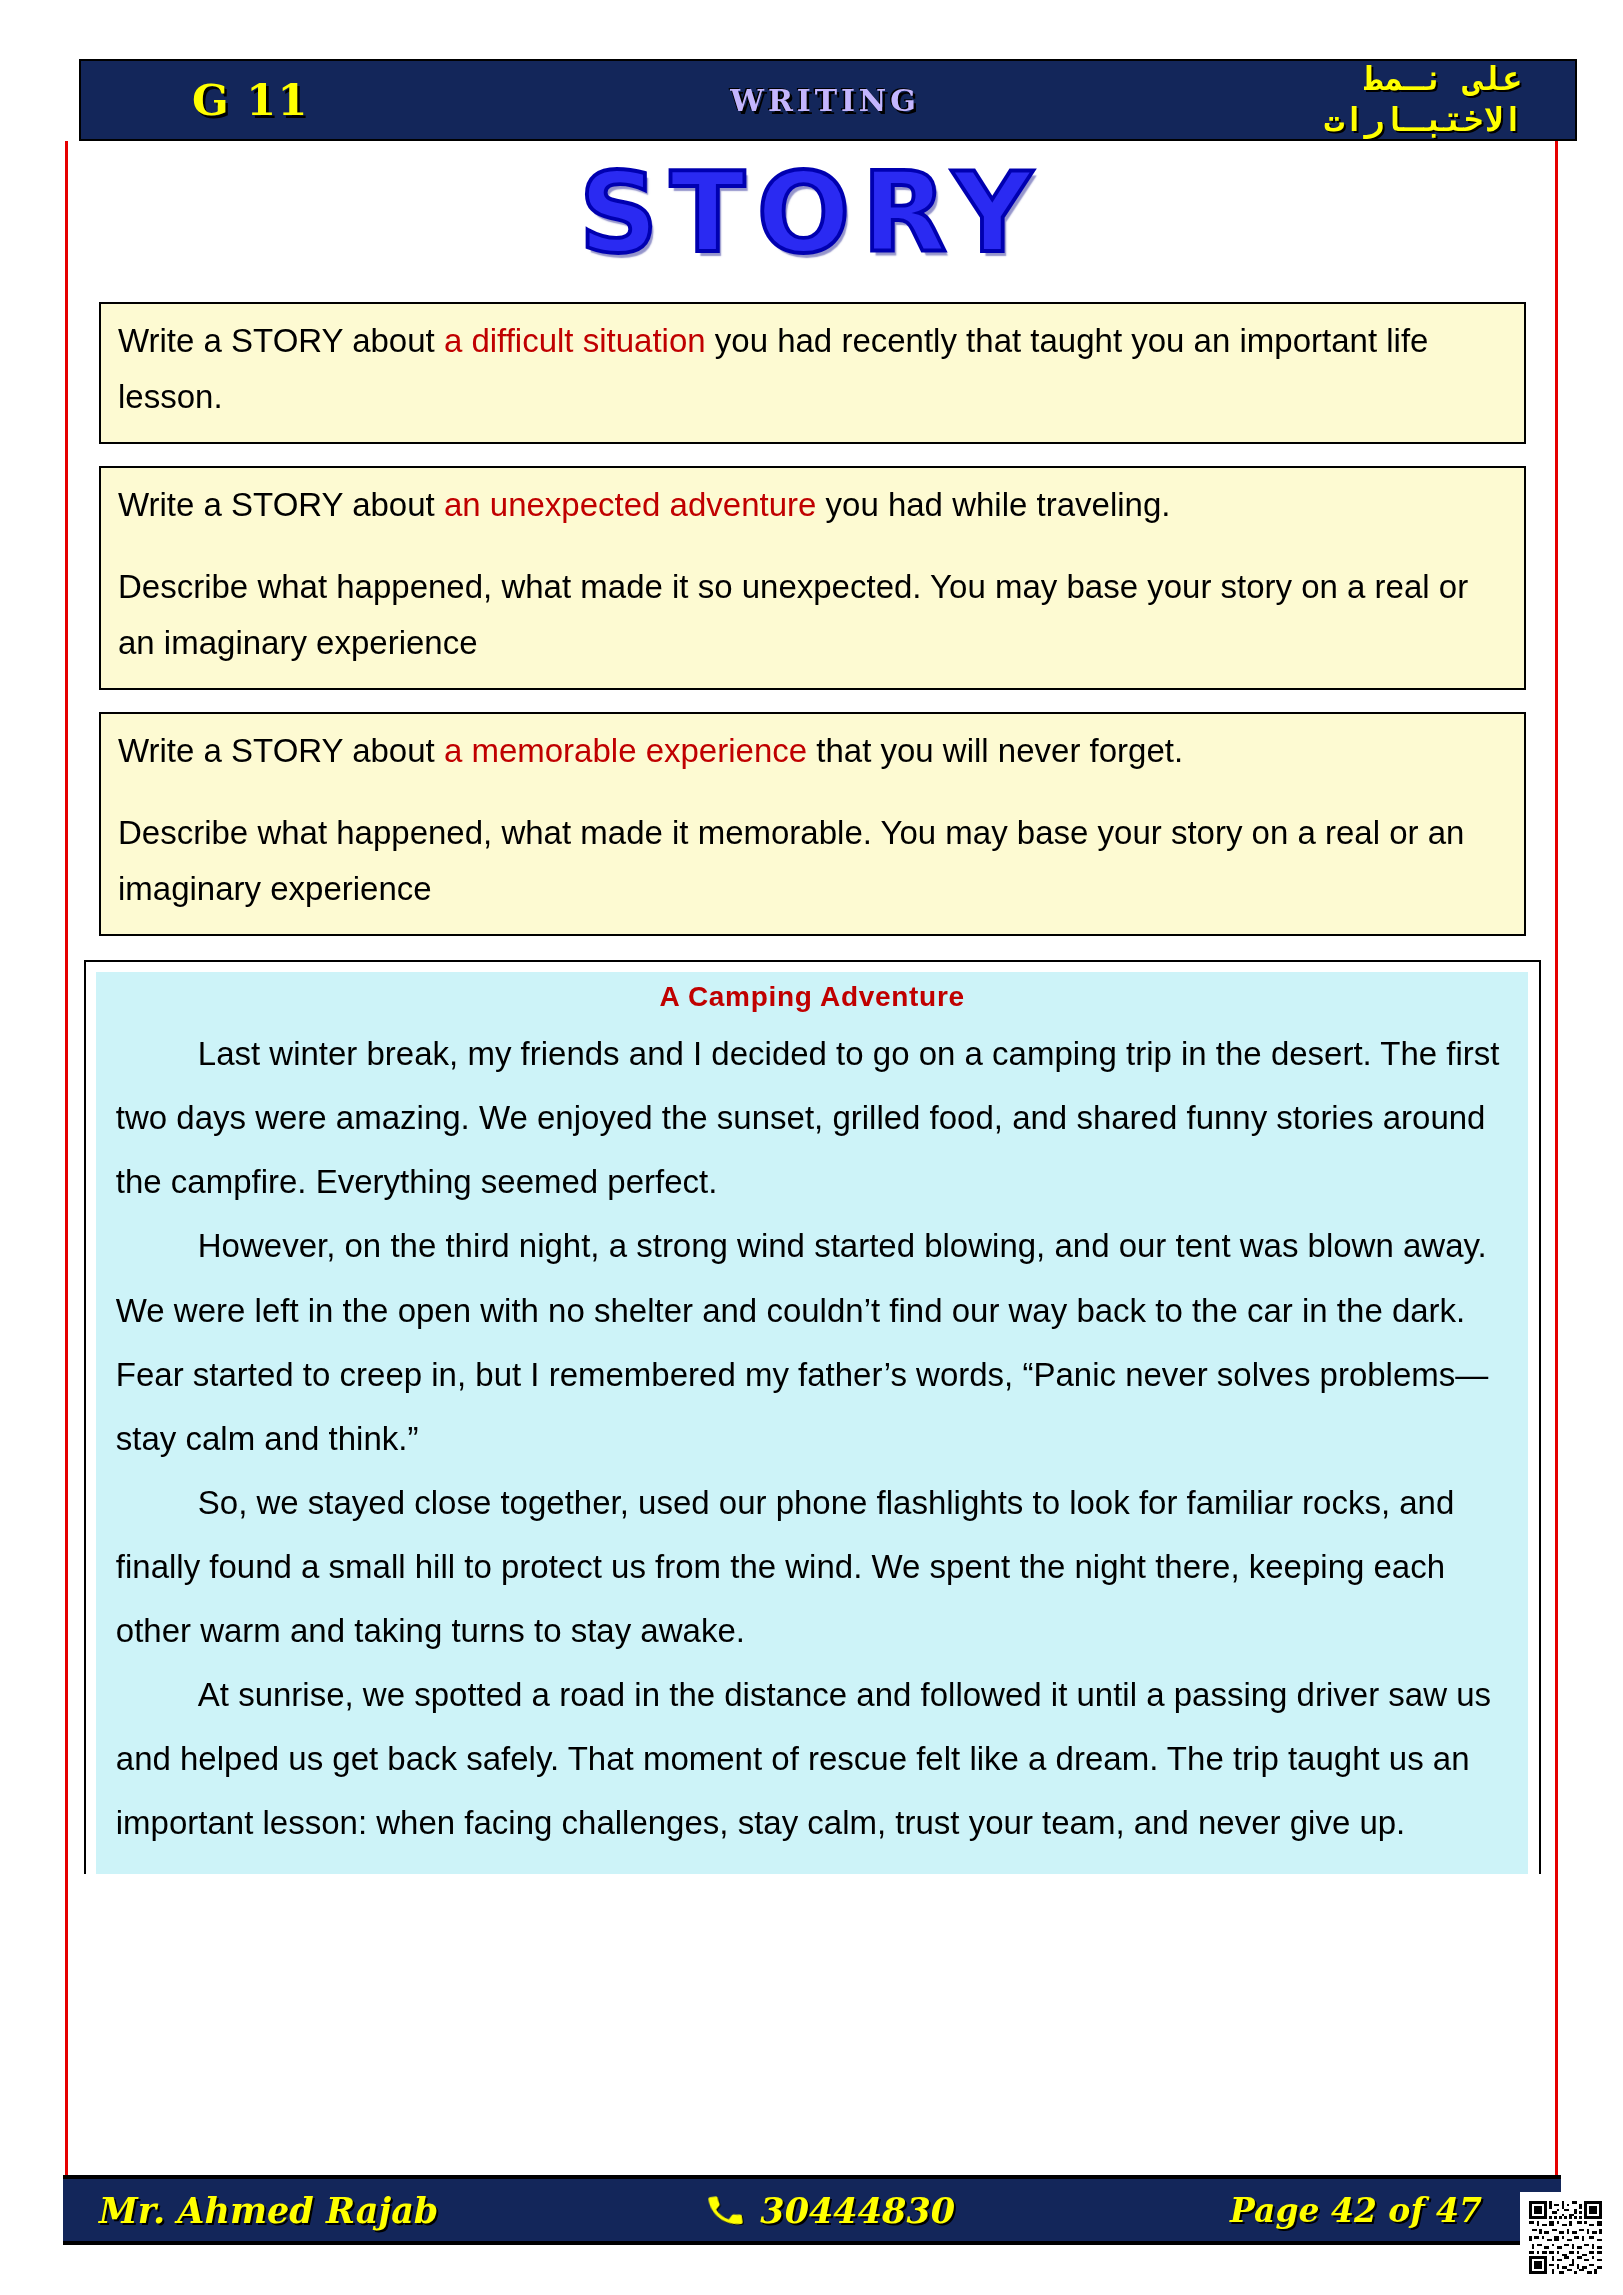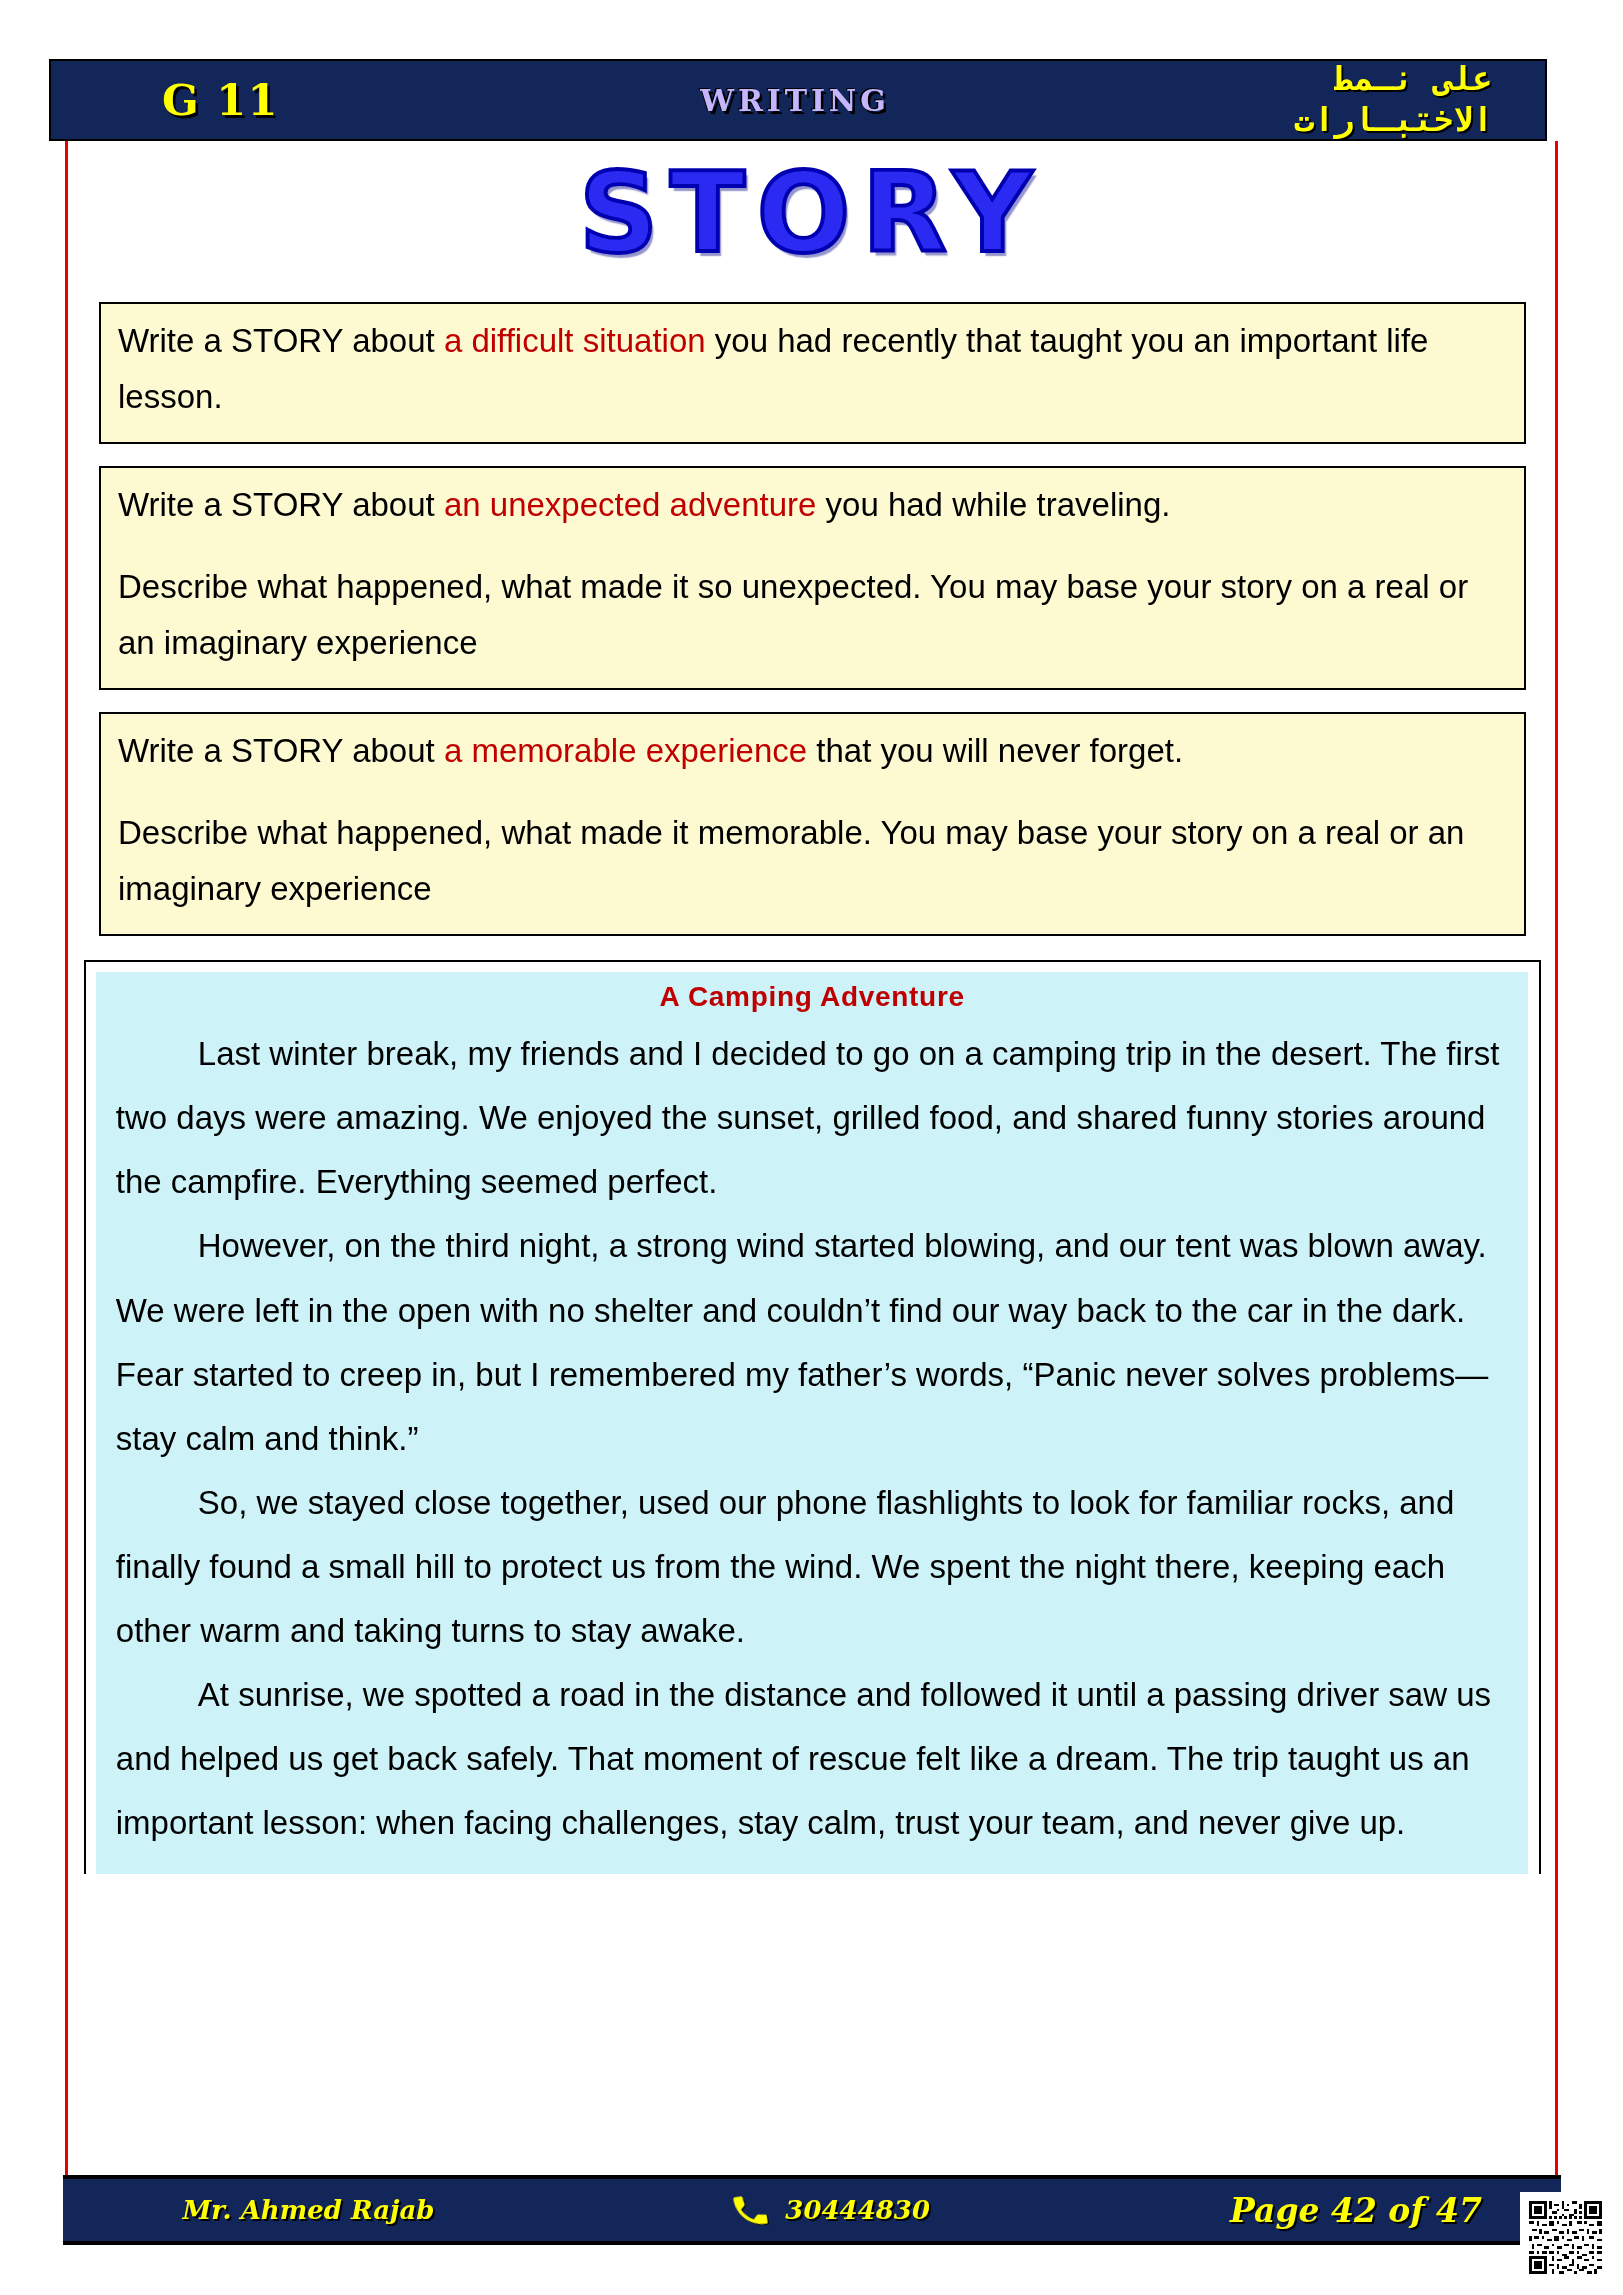--- a/index.html
+++ b/index.html
@@ -6,21 +6,21 @@
     margin: 0; padding: 0;
     width: 1623px; height: 2295px;
     background: #ffffff;
     font-family: "Liberation Sans", sans-serif;
     overflow: hidden;
   }
   .page { position: absolute; inset: 0; width: 1623px; height: 2295px; background:#fff; }
 
   
   .header-bar {
-    position: absolute; left: 49px; top: 59px; width: 1498px; height: 82px;
+    position: absolute; left: 79px; top: 59px; width: 1498px; height: 82px;
     background: #13265a;
     border: 2.6px solid #000;
     box-sizing: border-box;
     display: flex; align-items: center;
     padding: 0 52px 0 111px;
   }
   .grade {
     font-family: "DejaVu Serif", serif;
     font-weight: bold; font-size: 43px; color: #ffff00;
     text-shadow: 2.6px 2.6px 0 #000;
@@ -104,24 +104,23 @@
     position: absolute; left: 63px; top: 2175px; width: 1498px; height: 70px;
     background: #13265a;
     border-top: 4.6px solid #000; border-bottom: 4.6px solid #000;
     box-sizing: border-box;
     display: flex; align-items: center;
     padding: 0 79px 0 36px;
   }
   .script-text {
     font-family: "DejaVu Serif", serif;
     font-style: italic; font-weight: bold;
-    color: #ffff00; font-size: 26px;
+    color: #ffff00; font-size: 35px;
     text-shadow: 2px 2px 0 #000;
     white-space: nowrap;
-    text-align: center;
   }
   .teacher { width: 419px; }
   .phone-wrap { flex: 1; display: flex; align-items: center; justify-content: center; gap: 14.4px; }
   .phone-icon-svg { width: 41px; height: 41px; transform: rotate(-8deg); filter: drop-shadow(1.3px 1.3px 0 #000); }
   .page-indicator { width: 340px; text-align: right; font-size: 33px; }
 
   
   .qr-box {
     position: absolute; right: 13px; top: 2192px;
     width: 90px; height: 90px; background: #fff;

